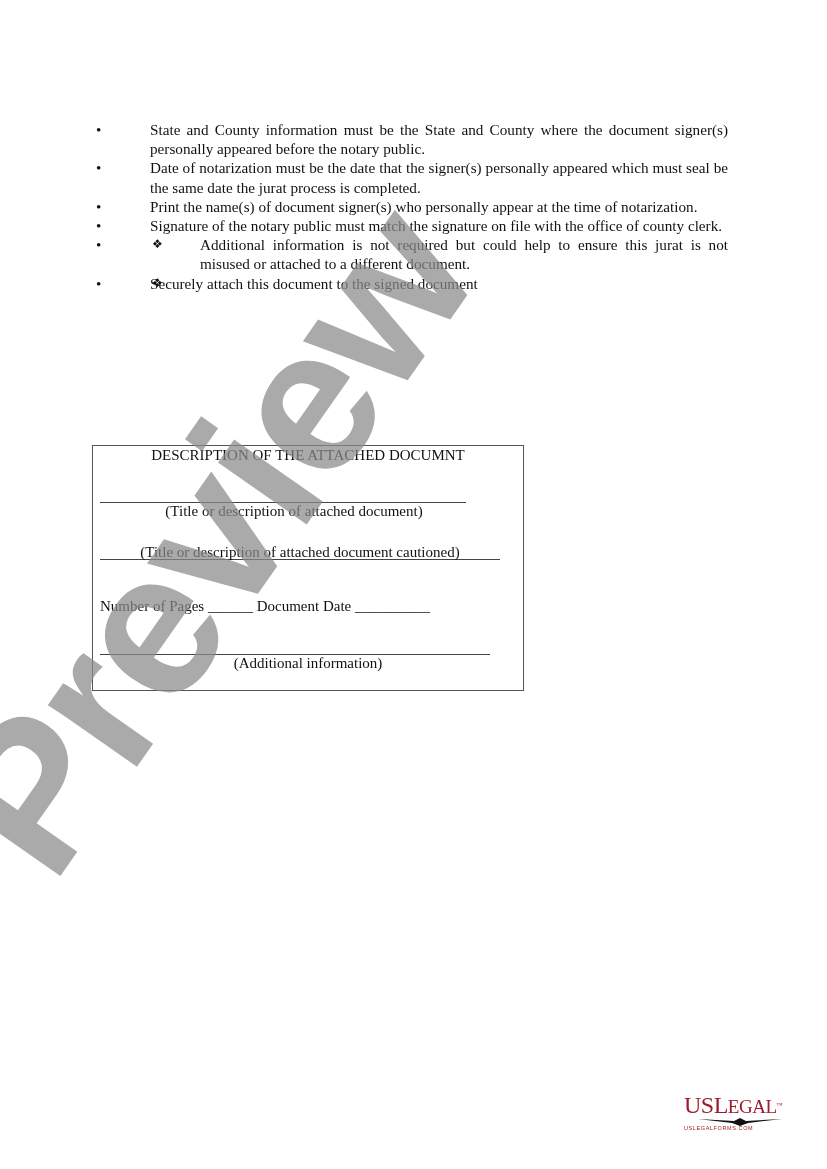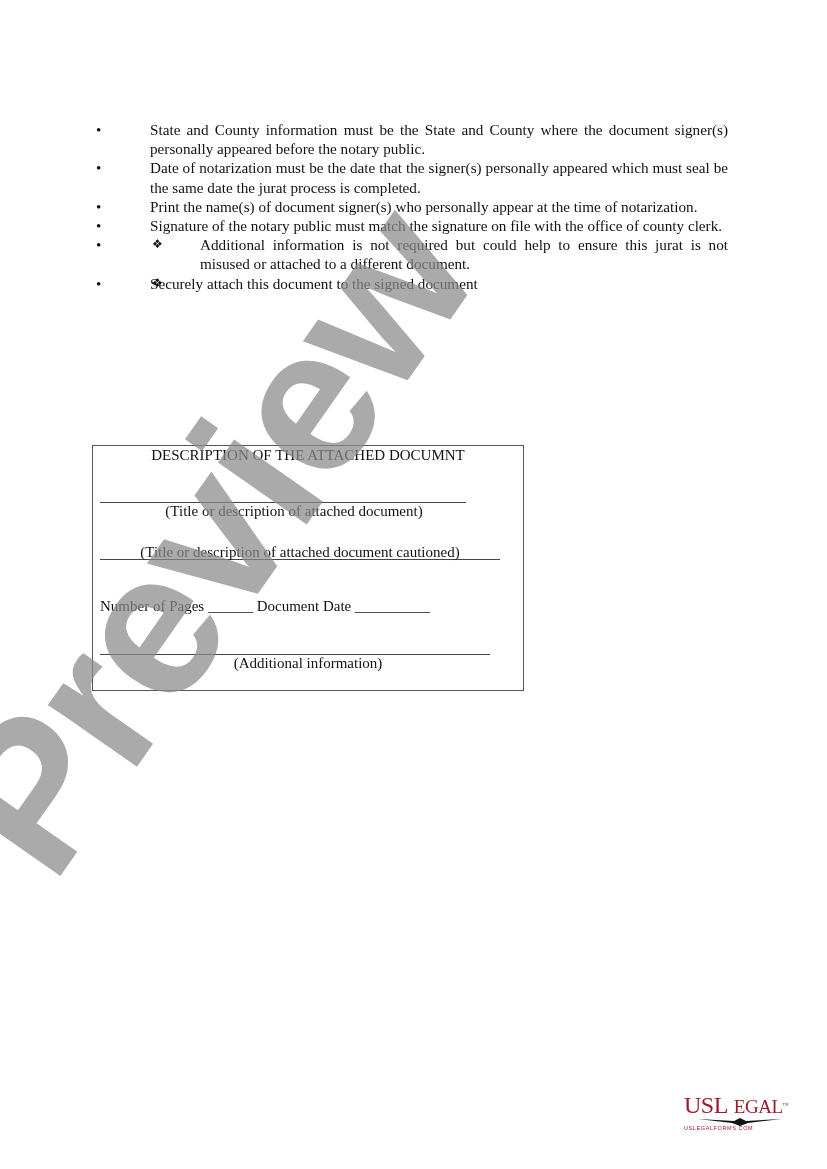--- a/index.html
+++ b/index.html
@@ -19,21 +19,21 @@
     .line { position: absolute; border-bottom: 1px solid #444; height: 0; }
 
     .watermark { position: absolute; left: 70px; top: 560px; font-family: "Liberation Sans", "DejaVu Sans", sans-serif;
                  font-weight: bold; font-size: 205px; color: #8a8a8a; opacity: 0.72; letter-spacing: -4px;
                  transform: rotate(-55deg); transform-origin: 0 0; white-space: nowrap; pointer-events: none; }
     
     .watermark { left: 78px; top: 905px; transform-origin: 0 100%; transform: translateY(-100%) rotate(-55deg); line-height: 1; }
 
     .logo { position: absolute; left: 684px; top: 1093px; width: 116px; height: 42px; }
     .logo .brand { font-family: "Liberation Serif", "DejaVu Serif", serif; color: #9b1c2c; font-size: 24px; letter-spacing: -0.5px; line-height: 24px; }
-    .logo .brand .small { font-size: 19px; margin-left: 6px; }
+    .logo .brand .small { font-size: 19px; }
     .logo .tm { font-size: 6px; vertical-align: top; color: #9b1c2c; }
     .logo .sub { padding: 0; font-family: "Liberation Sans", "DejaVu Sans", sans-serif; font-size: 5.5px; color: #9b1c2c; letter-spacing: 0.6px; text-align: center; width: 100px; margin-top: 6px; }
     .logo svg { position: absolute; left: 14px; top: 24px; }
   </style>
 </head>
 <body>
 
 <div class="page">
 
   <div class="bullets">

